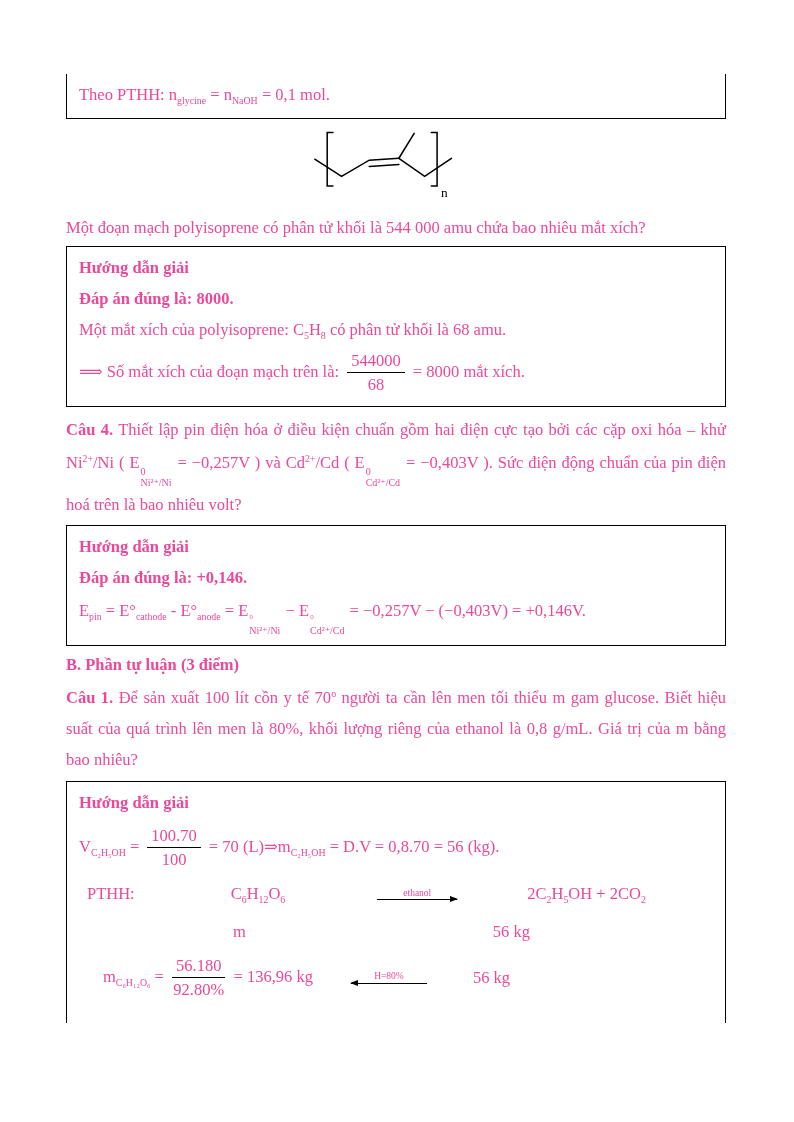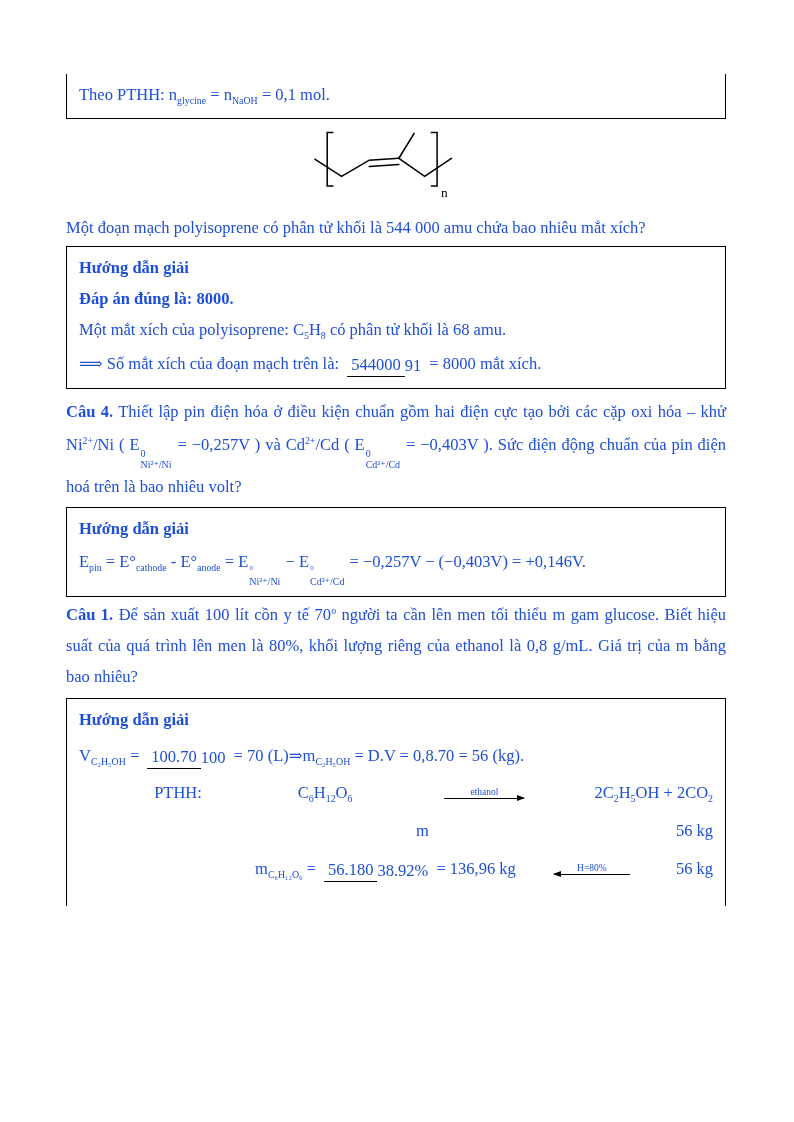--- a/index.html
+++ b/index.html
@@ -1,53 +1,53 @@
 <!DOCTYPE html>
 <html><head>
 <meta charset="utf-8">
 <style>
   html,body{margin:0;padding:0;background:#888;}
   .page{position:relative;width:794px;height:1122px;background:#fff;margin:0 auto;
-        overflow:hidden;color:#1d4ed8;
+        overflow:hidden;color:#ec4899;
         font-family:"Liberation Serif","DejaVu Serif","DejaVu Sans",serif;
         font-size:16.5px;}
   .doc{position:absolute;left:66px;top:74px;width:660px;}
   p{margin:0;}
   b{font-weight:bold;}
   .solution-box{border:1.6px solid #000;padding:4px 12px 6px;}
   .no-top{border-top:none;}
   .no-bottom{border-bottom:none;}
   .ln{line-height:28px;margin:3px 0;}
   .just{text-align:justify;}
   .tall{line-height:33px;}
   sub{font-size:0.6em;line-height:0;}
   sup{font-size:0.6em;line-height:0;}
   
   .ss{display:inline-flex;flex-direction:column;align-items:flex-start;
       vertical-align:-7px;margin:0 1px;line-height:normal;}
   .ss-sup{font-size:10px;line-height:1.1;}
   .ss-sub{font-size:10px;line-height:1.1;}
   
-  .frac{display:inline-flex;flex-direction:row;text-align:center;
+  .frac{display:inline-flex;flex-direction:column;text-align:center;
         vertical-align:middle;margin:0 4px;line-height:normal;}
   .fnum{display:block;padding:0 4px 1px;border-bottom:1.4px solid #000;line-height:1.3;}
   .fden{display:block;line-height:1.3;padding-top:1px;}
   
   .laro{display:inline-flex;flex-direction:column;align-items:center;vertical-align:middle;}
   .laro-lbl{font-size:9.5px;line-height:1.1;margin-bottom:1px;}
   .laro-line{position:relative;height:0;border-top:1.3px solid #000;width:80px;}
   .laro-line.dir-r::after{content:"";position:absolute;right:-1px;top:-4.4px;width:0;height:0;
       border-style:solid;border-width:3.6px 0 3.6px 8px;
       border-color:transparent transparent transparent #000;}
   .laro-line.dir-l::before{content:"";position:absolute;left:-1px;top:-4.4px;width:0;height:0;
       border-style:solid;border-width:3.6px 8px 3.6px 0;
       border-color:transparent #000 transparent transparent;}
   .diagram-wrap{text-align:center;margin:2px 0 0;}
   
-  .rxrow{display:flex;align-items:center;line-height:30px;margin:8px 0;justify-content:flex-end;}
+  .rxrow{display:flex;align-items:center;line-height:30px;margin:8px 8px;}
 </style>
 </head>
 <body>
 
 <div class="page">
   <div class="doc">
 
     <div class="solution-box no-top">
       <p class="ln">Theo PTHH: n<sub>glycine</sub> = n<sub>NaOH</sub> = 0,1 mol.</p>
     </div>
@@ -68,43 +68,45 @@
     </div>
 
     <p class="ln" style="margin-top:2px">Một đoạn mạch polyisoprene có phân tử khối là 544 000 amu chứa bao nhiêu mắt xích?</p>
 
     <div class="solution-box" style="margin-top:4px">
       <p class="ln"><b>Hướng dẫn giải</b></p>
       <p class="ln"><b>Đáp án đúng là: 8000.</b></p>
       <p class="ln">Một mắt xích của polyisoprene: C<sub>5</sub>H<sub>8</sub> có phân tử khối là 68 amu.</p>
       <p class="ln" style="margin:6px 0 4px">⟹ Số mắt xích của đoạn mạch trên là: <span class="frac">
             <span class="fnum">544000</span>
-            <span class="fden">91</span>
+            <span class="fden">68</span>
           </span> = 8000 mắt xích.</p>
     </div>
 
     <p class="tall just" style="margin-top:6px"><b>Câu 4.</b><span> Thiết lập pin điện hóa ở điều kiện chuẩn gồm hai điện cực tạo bởi các cặp oxi hóa – khử Ni<sup>2+</sup>/Ni ( E<span class="ss">
             <span class="ss-sup">0</span>
             <span class="ss-sub">Ni²⁺/Ni</span>
           </span> = −0,257V ) và Cd<sup>2+</sup>/Cd ( E<span class="ss">
             <span class="ss-sup">0</span>
             <span class="ss-sub">Cd²⁺/Cd</span>
           </span> = −0,403V ). Sức điện động chuẩn của pin điện hoá trên là bao nhiêu volt?</span></p>
 
     <div class="solution-box" style="margin-top:4px">
       <p class="ln"><b>Hướng dẫn giải</b></p>
+      <p class="ln"><b>Đáp án đúng là: +0,146.</b></p>
       <p class="ln" style="line-height:32px">E<sub>pin</sub> = E°<sub>cathode</sub> - E°<sub>anode</sub> = E<span class="ss">
             <span class="ss-sup">°</span>
             <span class="ss-sub">Ni²⁺/Ni</span>
           </span> − E<span class="ss">
             <span class="ss-sup">°</span>
             <span class="ss-sub">Cd²⁺/Cd</span>
           </span> = −0,257V − (−0,403V) = +0,146V.</p>
     </div>
 
+    <p class="ln" style="margin-top:5px"><b>B. Phần tự luận (3 điểm)</b></p>
 
     <p class="just" style="line-height:31px;margin-top:2px"><b>Câu 1.</b><span> Để sản xuất 100 lít cồn y tế 70<sup>o</sup> người ta cần lên men tối thiểu m gam glucose. Biết hiệu suất của quá trình lên men là 80%, khối lượng riêng của ethanol là 0,8 g/mL. Giá trị của m bằng bao nhiêu?</span></p>
 
     <div class="solution-box no-bottom" style="margin-top:6px;padding-bottom:14px">
       <p class="ln"><b>Hướng dẫn giải</b></p>
 
       <p class="ln" style="margin:8px 0">V<sub>C₂H₅OH</sub> = <span class="frac">
             <span class="fnum">100.70</span>
             <span class="fden">100</span>
           </span> = 70 (L)⇒m<sub>C₂H₅OH</sub> = D.V = 0,8.70 = 56 (kg).</p>
@@ -121,21 +123,21 @@
 
 
       <div class="rxrow">
         <span style="margin-left:146px">m</span>
         <span style="margin-left:247px">56 kg</span>
       </div>
 
       <div class="rxrow" style="margin-top:4px">
         <span style="margin-left:16px">m<sub>C₆H₁₂O₆</sub> = <span class="frac">
               <span class="fnum">56.180</span>
-              <span class="fden">38.92%</span>
+              <span class="fden">92.80%</span>
             </span> = 136,96 kg</span>
         <span class="laro" style="margin-left:38px">
           <span class="laro-lbl">H=80%</span>
           <span class="laro-line dir-l" style="width:76px"></span>
         </span>
         <span style="margin-left:46px">56 kg</span>
       </div>
     </div>
 
   </div>

